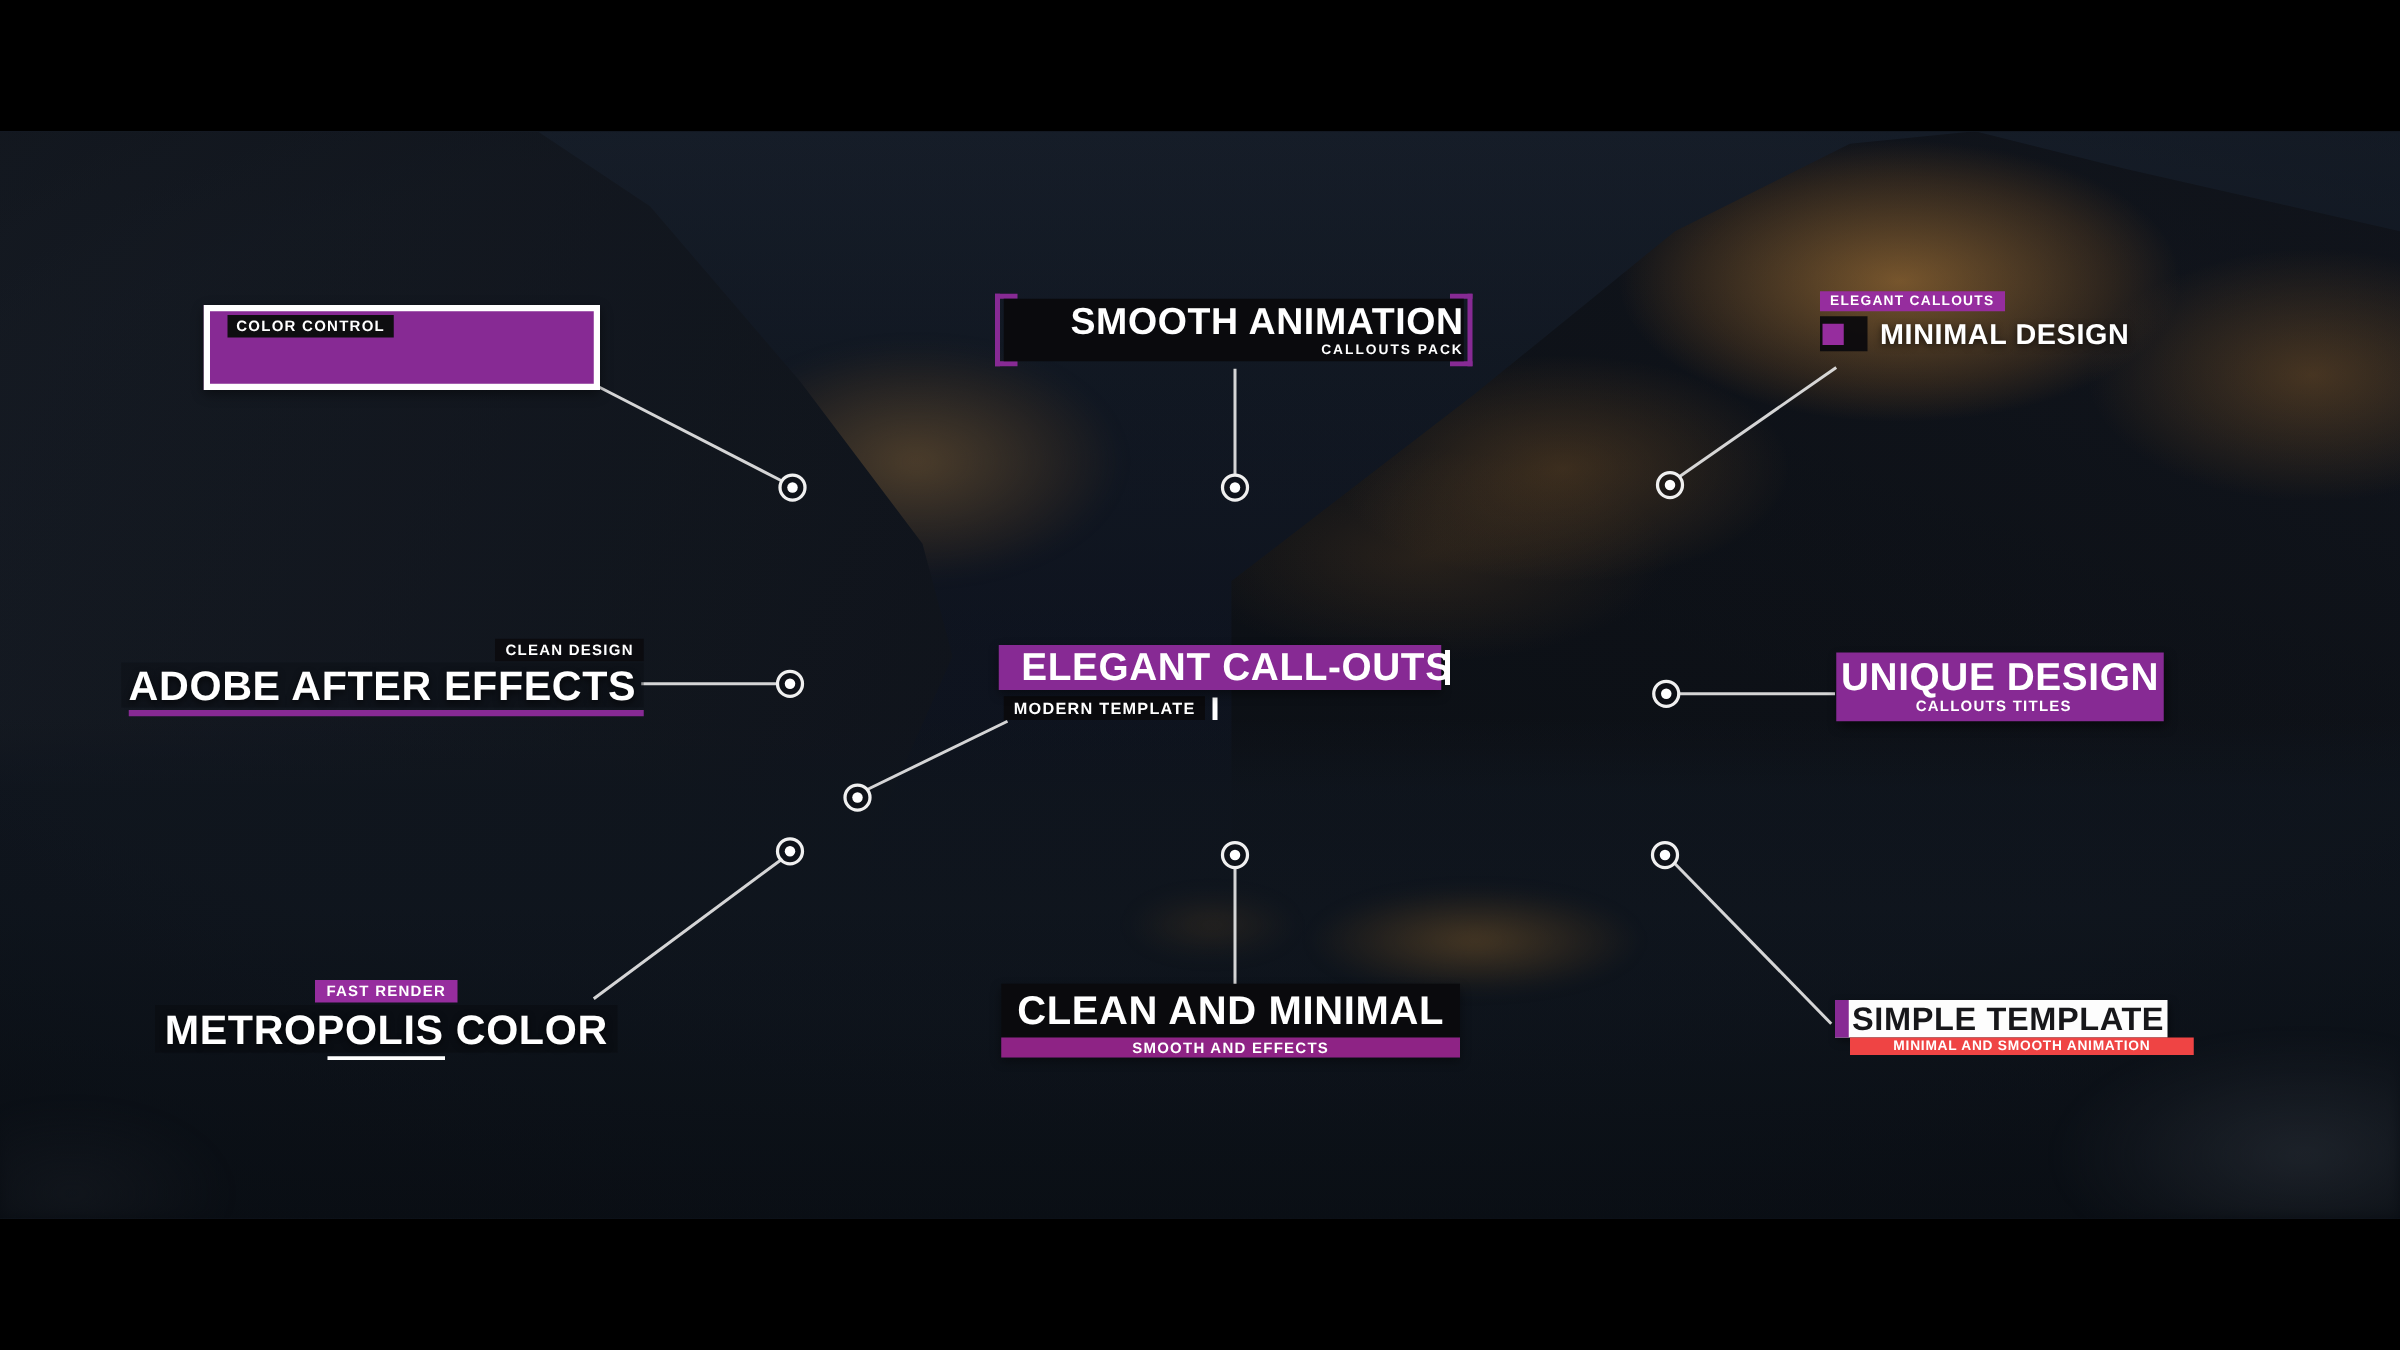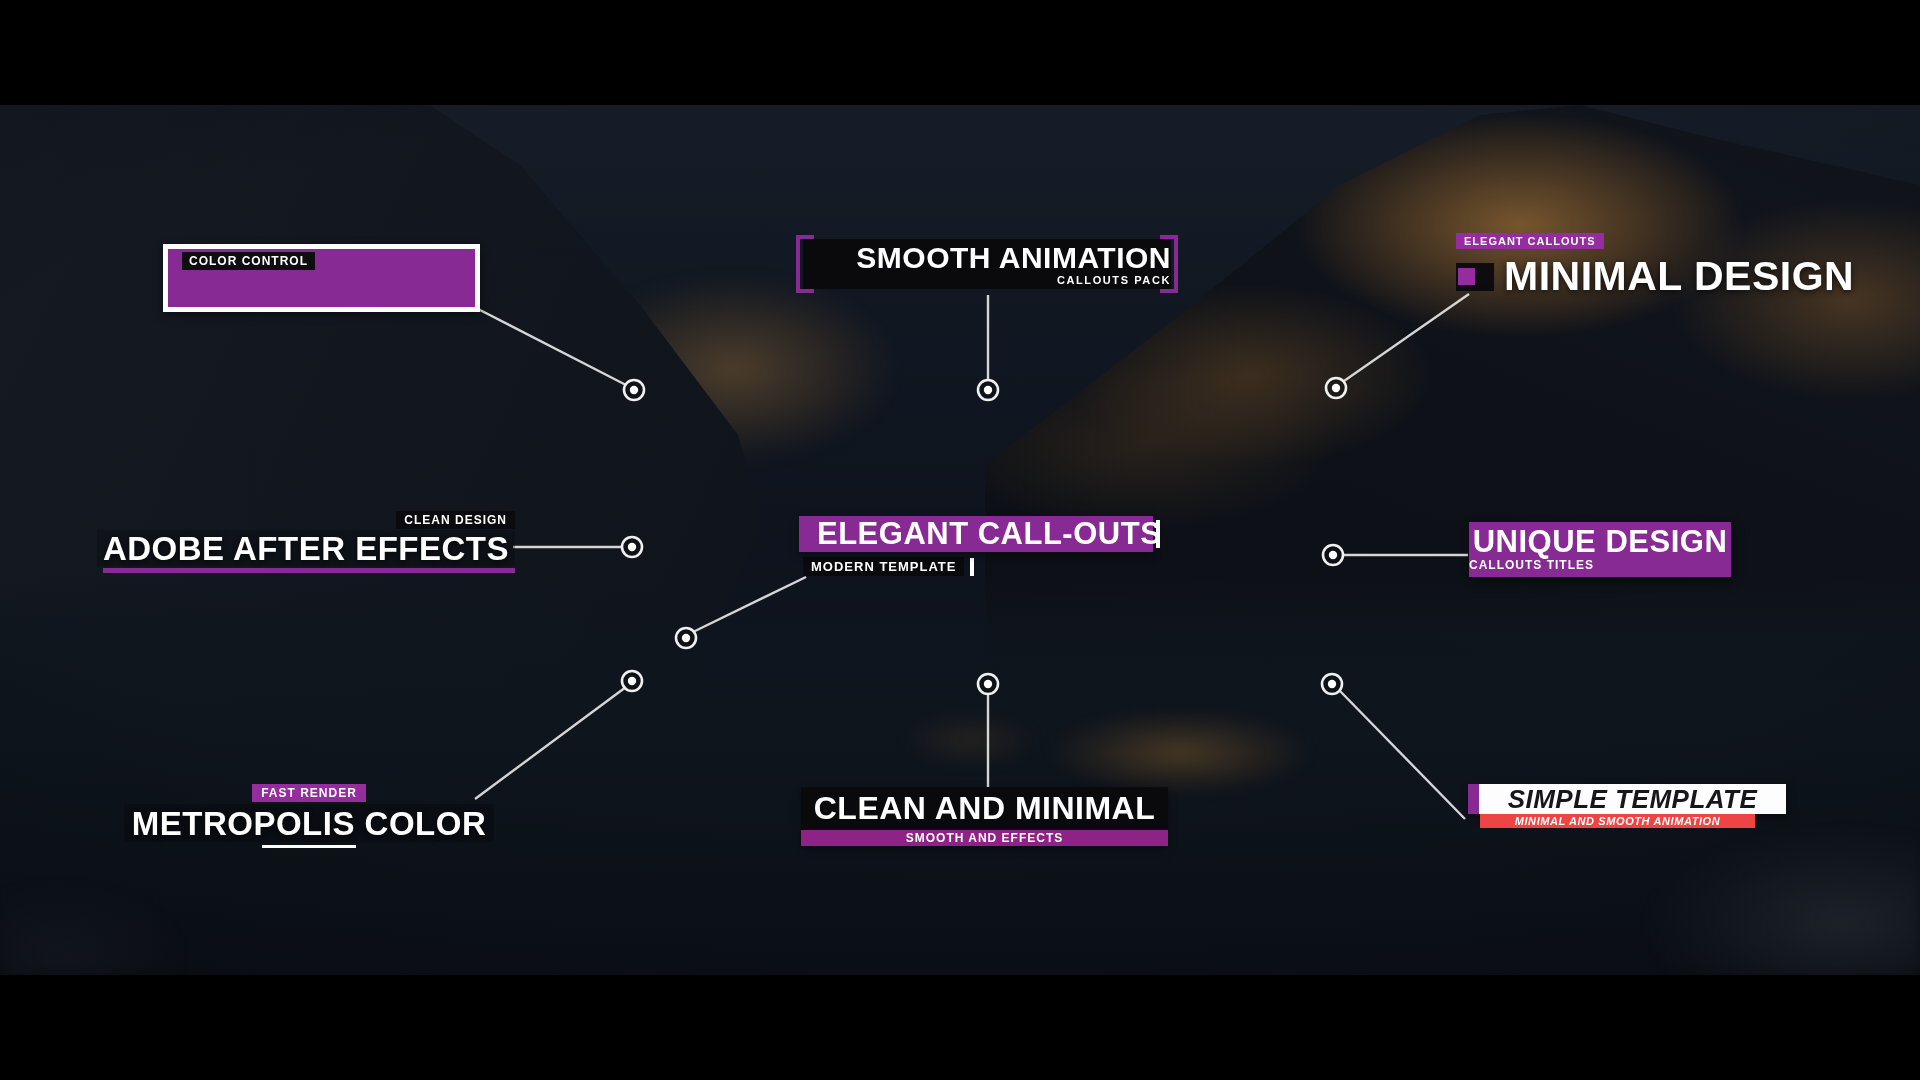--- a/index.html
+++ b/index.html
@@ -59,21 +59,21 @@
   .co-smooth .inner{position:absolute;left:7px;right:7px;top:4px;bottom:4px;background:#0a0a0d;text-align:right;}
   .co-smooth .title{font-size:30px;line-height:33px;margin-top:2px;}
   .co-smooth .sub{font-size:11px;letter-spacing:1.6px;margin-top:0;}
 
   
   .co-minimal{left:1456px;top:233px;display:flex;flex-direction:column;align-items:flex-start;}
   .co-minimal .badge{background:var(--purple_bright,#962d9e);font-size:11px;padding:2px 8px;}
   .co-minimal .row{display:flex;align-items:center;margin-top:4px;}
   .sq-wrap{width:38px;height:28px;background:rgba(8,8,12,.9);display:flex;align-items:center;}
   .sq{width:17px;height:17px;background:var(--purple_bright,#962d9e);margin-left:2px;}
-  .co-minimal .title{font-size:41px;margin-left:10px;}
+  .co-minimal .title{font-size:23px;margin-left:10px;}
 
   
   .co-adobe{left:103px;top:511px;width:412px;display:flex;flex-direction:column;align-items:flex-end;}
   .co-adobe .badge{background:rgba(10,10,14,.88);font-size:12px;padding:2px 8px;}
   .co-adobe .title{font-size:33px;line-height:1;background:rgba(10,12,16,.35);padding:2px 6px 1px;margin-top:1px;}
   .co-adobe .underline{width:100%;height:5px;background:var(--purple,#872a94);margin-top:2px;}
 
   
   .co-elegant{left:799px;top:516px;}
   .co-elegant .title-box{position:relative;width:354px;height:36px;background:var(--purple,#872a94);
@@ -82,37 +82,37 @@
   .cursor{position:absolute;background:#fff;}
   .co-elegant .cur1{left:357px;top:4px;width:4px;height:28px;}
   .co-elegant .badge-row{display:flex;align-items:center;margin-top:5px;margin-left:4px;}
   .co-elegant .badge{background:#0a0a0d;font-size:13px;padding:2px 8px;}
   .co-elegant .cur2{position:static;width:4px;height:18px;margin-left:6px;}
 
   
   .co-unique{left:1469px;top:522px;width:262px;height:55px;background:var(--purple,#872a94);
     box-shadow:2px 4px 8px rgba(0,0,0,.5);text-align:center;}
   .co-unique .title{font-size:31px;line-height:34px;margin-top:3px;}
-  .co-unique .sub{font-size:12px;line-height:13px;text-align:left;padding-right:10px;}
+  .co-unique .sub{font-size:12px;line-height:13px;text-align:center;padding-right:10px;}
 
   
   .co-metropolis{left:150px;top:784px;width:318px;display:flex;flex-direction:column;align-items:center;}
   .co-metropolis .badge{background:var(--purple_bright,#962d9e);font-size:12px;padding:2px 9px;}
   .co-metropolis .title{font-size:33px;line-height:1;background:rgba(8,10,14,.5);padding:3px 8px 2px;margin-top:2px;}
   .co-metropolis .underline{width:94px;height:3px;background:#fff;margin-top:3px;}
 
   
   .co-clean{left:801px;top:787px;width:367px;box-shadow:0 3px 8px rgba(0,0,0,.4);}
   .co-clean .black{background:#0a0a0d;height:43px;text-align:center;}
   .co-clean .title{font-size:32px;line-height:43px;}
   .co-clean .bar{background:var(--purple_deep,#8e2385);height:16px;text-align:center;}
   .co-clean .sub{font-size:12px;line-height:16px;}
 
   
-  .co-simple{left:1468px;top:784px;width:318px;font-style:italic;}
+  .co-simple{left:1468px;top:800px;width:266px;}
   .co-simple .white-box{display:flex;height:30px;background:#fdfdfd;box-shadow:2px 3px 7px rgba(0,0,0,.5);}
   .co-simple .strip{width:11px;background:var(--purple,#872a94);}
   .co-simple .title{flex:1;text-align:center;color:#17171a;font-size:26px;line-height:30px;letter-spacing:.5px;font-weight:700;white-space:nowrap;}
   .co-simple .sub-bar{margin-left:12px;width:275px;height:14px;background:#ef4444;text-align:center;}
   .co-simple .sub{font-size:11px;line-height:14px;letter-spacing:.6px;}
 </style>
 </head>
 <body>
 
 <div class="stage">

